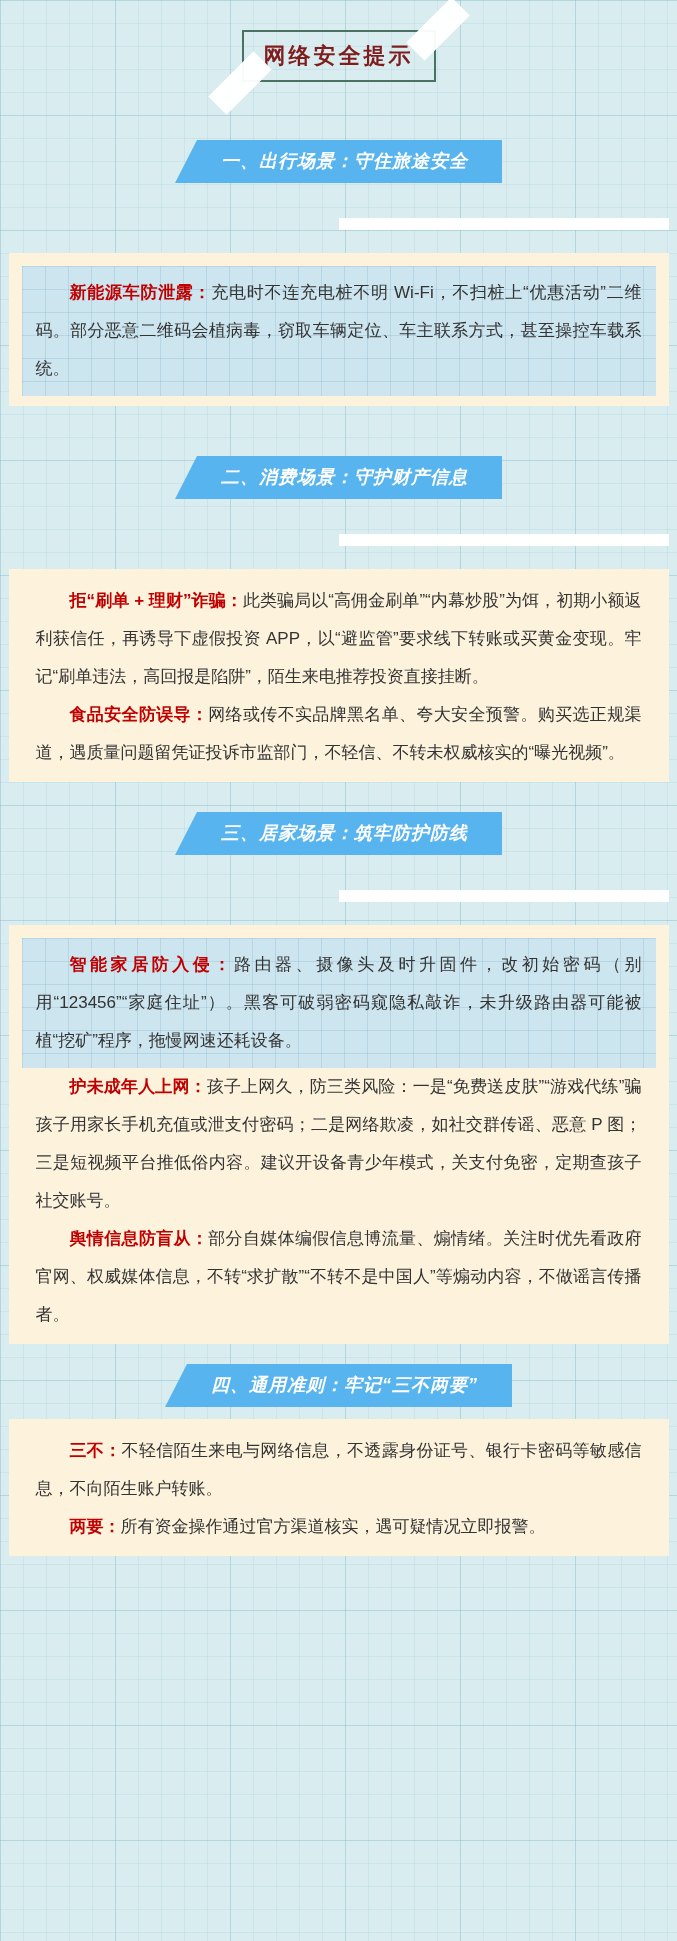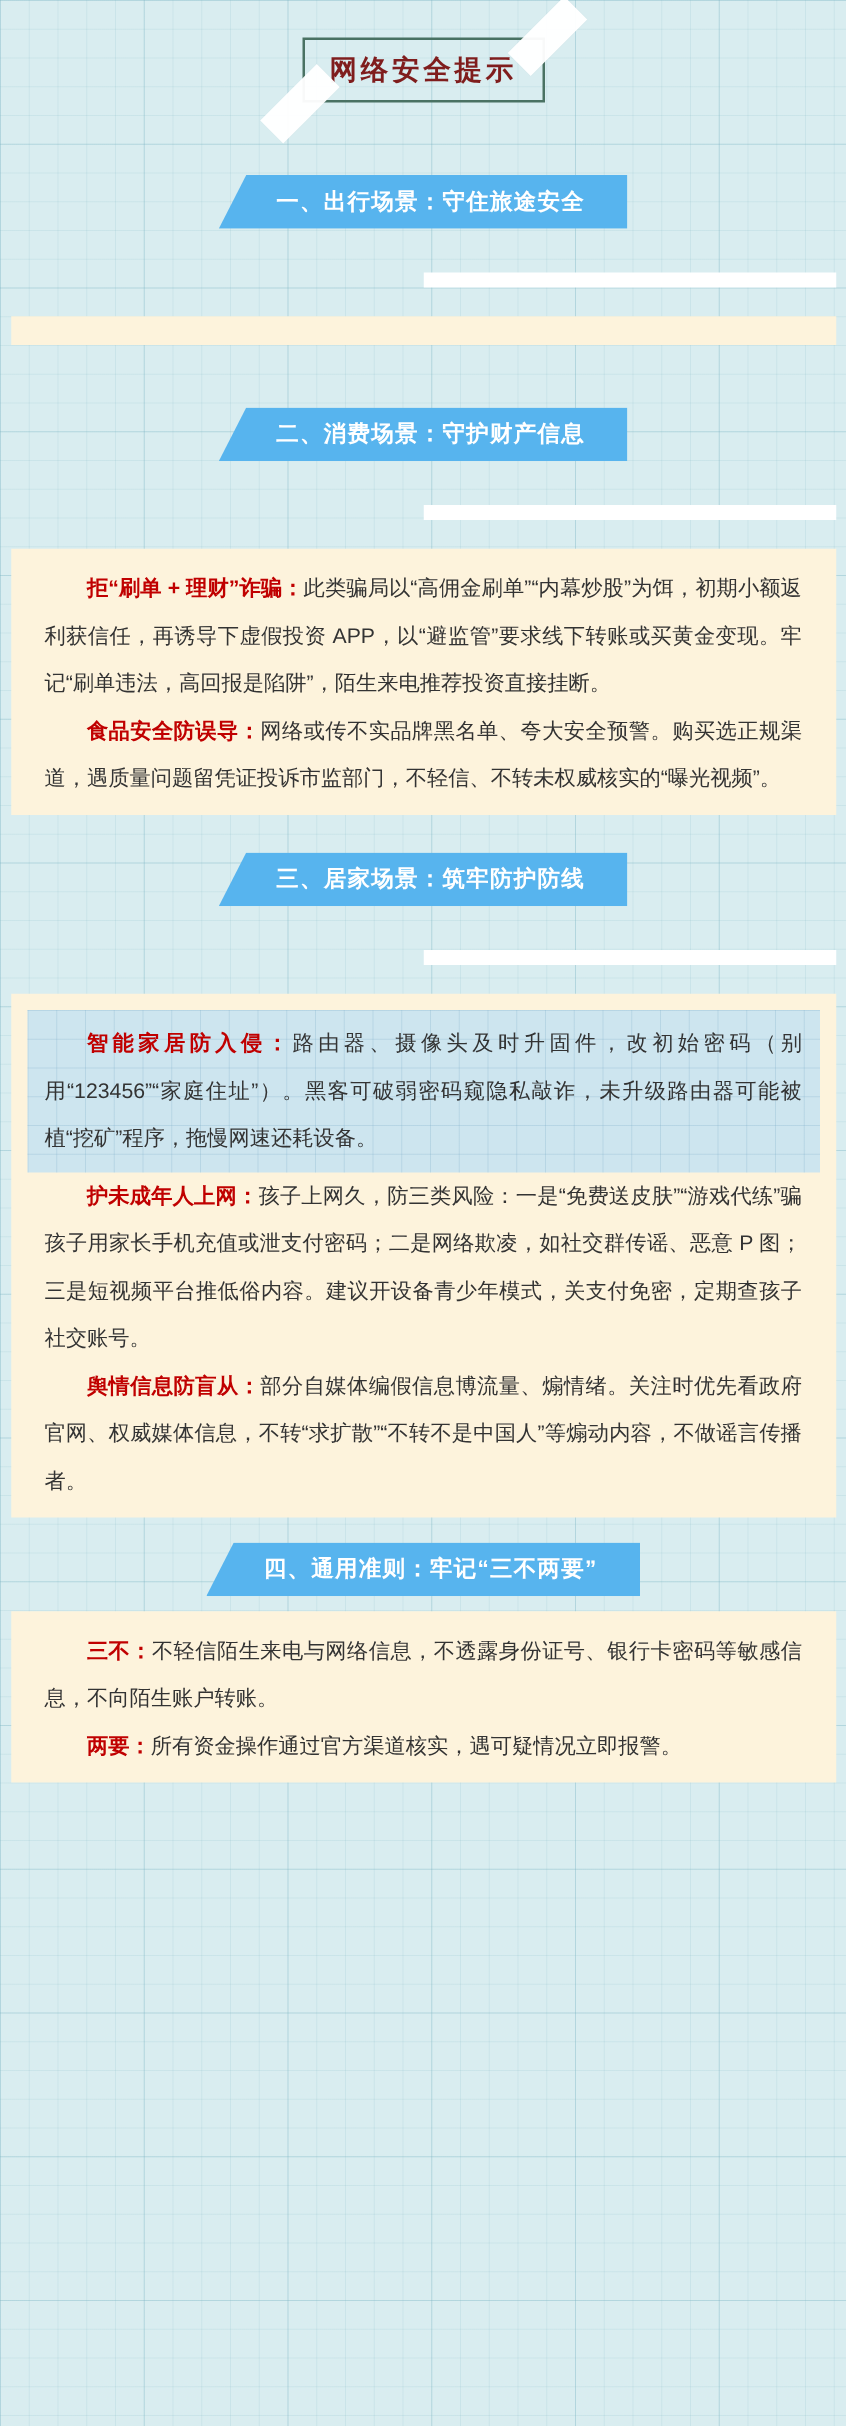--- a/index.html
+++ b/index.html
@@ -50,20 +50,21 @@
     width: max-content;
     margin: 48px auto 0;
     background: #57b4ee;
     color: #ffffff;
     font-size: 18px;
     font-weight: bold;
     letter-spacing: 1px;
     line-height: 43px;
     padding: 0 34px 0 46px;
     clip-path: polygon(22px 0, 100% 0, 100% 100%, 0 100%);
+    font-style: italic;
   }
   .sec-1 .banner { margin-top: 58px; }
   .sec-2 .banner { margin-top: 50px; }
   .sec-3 .banner { margin-top: 30px; }
   .sec-4 .banner { margin-top: 20px; }
 
   
   .card-wrap {
     position: relative;
     width: 660px;
@@ -109,20 +110,23 @@
   <span class="tape tape-bl"></span>
   <div class="title-box">网络安全提示</div>
 </div>
 
 <div id="sections">
   <section class="section sec-1">
     <div class="banner">一、出行场景：守住旅途安全</div>
     <div class="card-wrap">
       <span class="white-strip"></span>
       <div class="card">
+          <div class="inset">
+            <p class="para"><span class="lead">新能源车防泄露：</span><span class="body">充电时不连充电桩不明 Wi-Fi，不扫桩上“优惠活动”二维码。部分恶意二维码会植病毒，窃取车辆定位、车主联系方式，甚至操控车载系统。</span></p>
+          </div>
         </div>
     </div>
   </section>
 
   <section class="section sec-2">
     <div class="banner">二、消费场景：守护财产信息</div>
     <div class="card-wrap">
       <span class="white-strip"></span>
       <div class="card">
           <p class="para"><span class="lead">拒“刷单 + 理财”诈骗：</span><span class="body">此类骗局以“高佣金刷单”“内幕炒股”为饵，初期小额返利获信任，再诱导下虚假投资 APP，以“避监管”要求线下转账或买黄金变现。牢记“刷单违法，高回报是陷阱”，陌生来电推荐投资直接挂断。</span></p>

